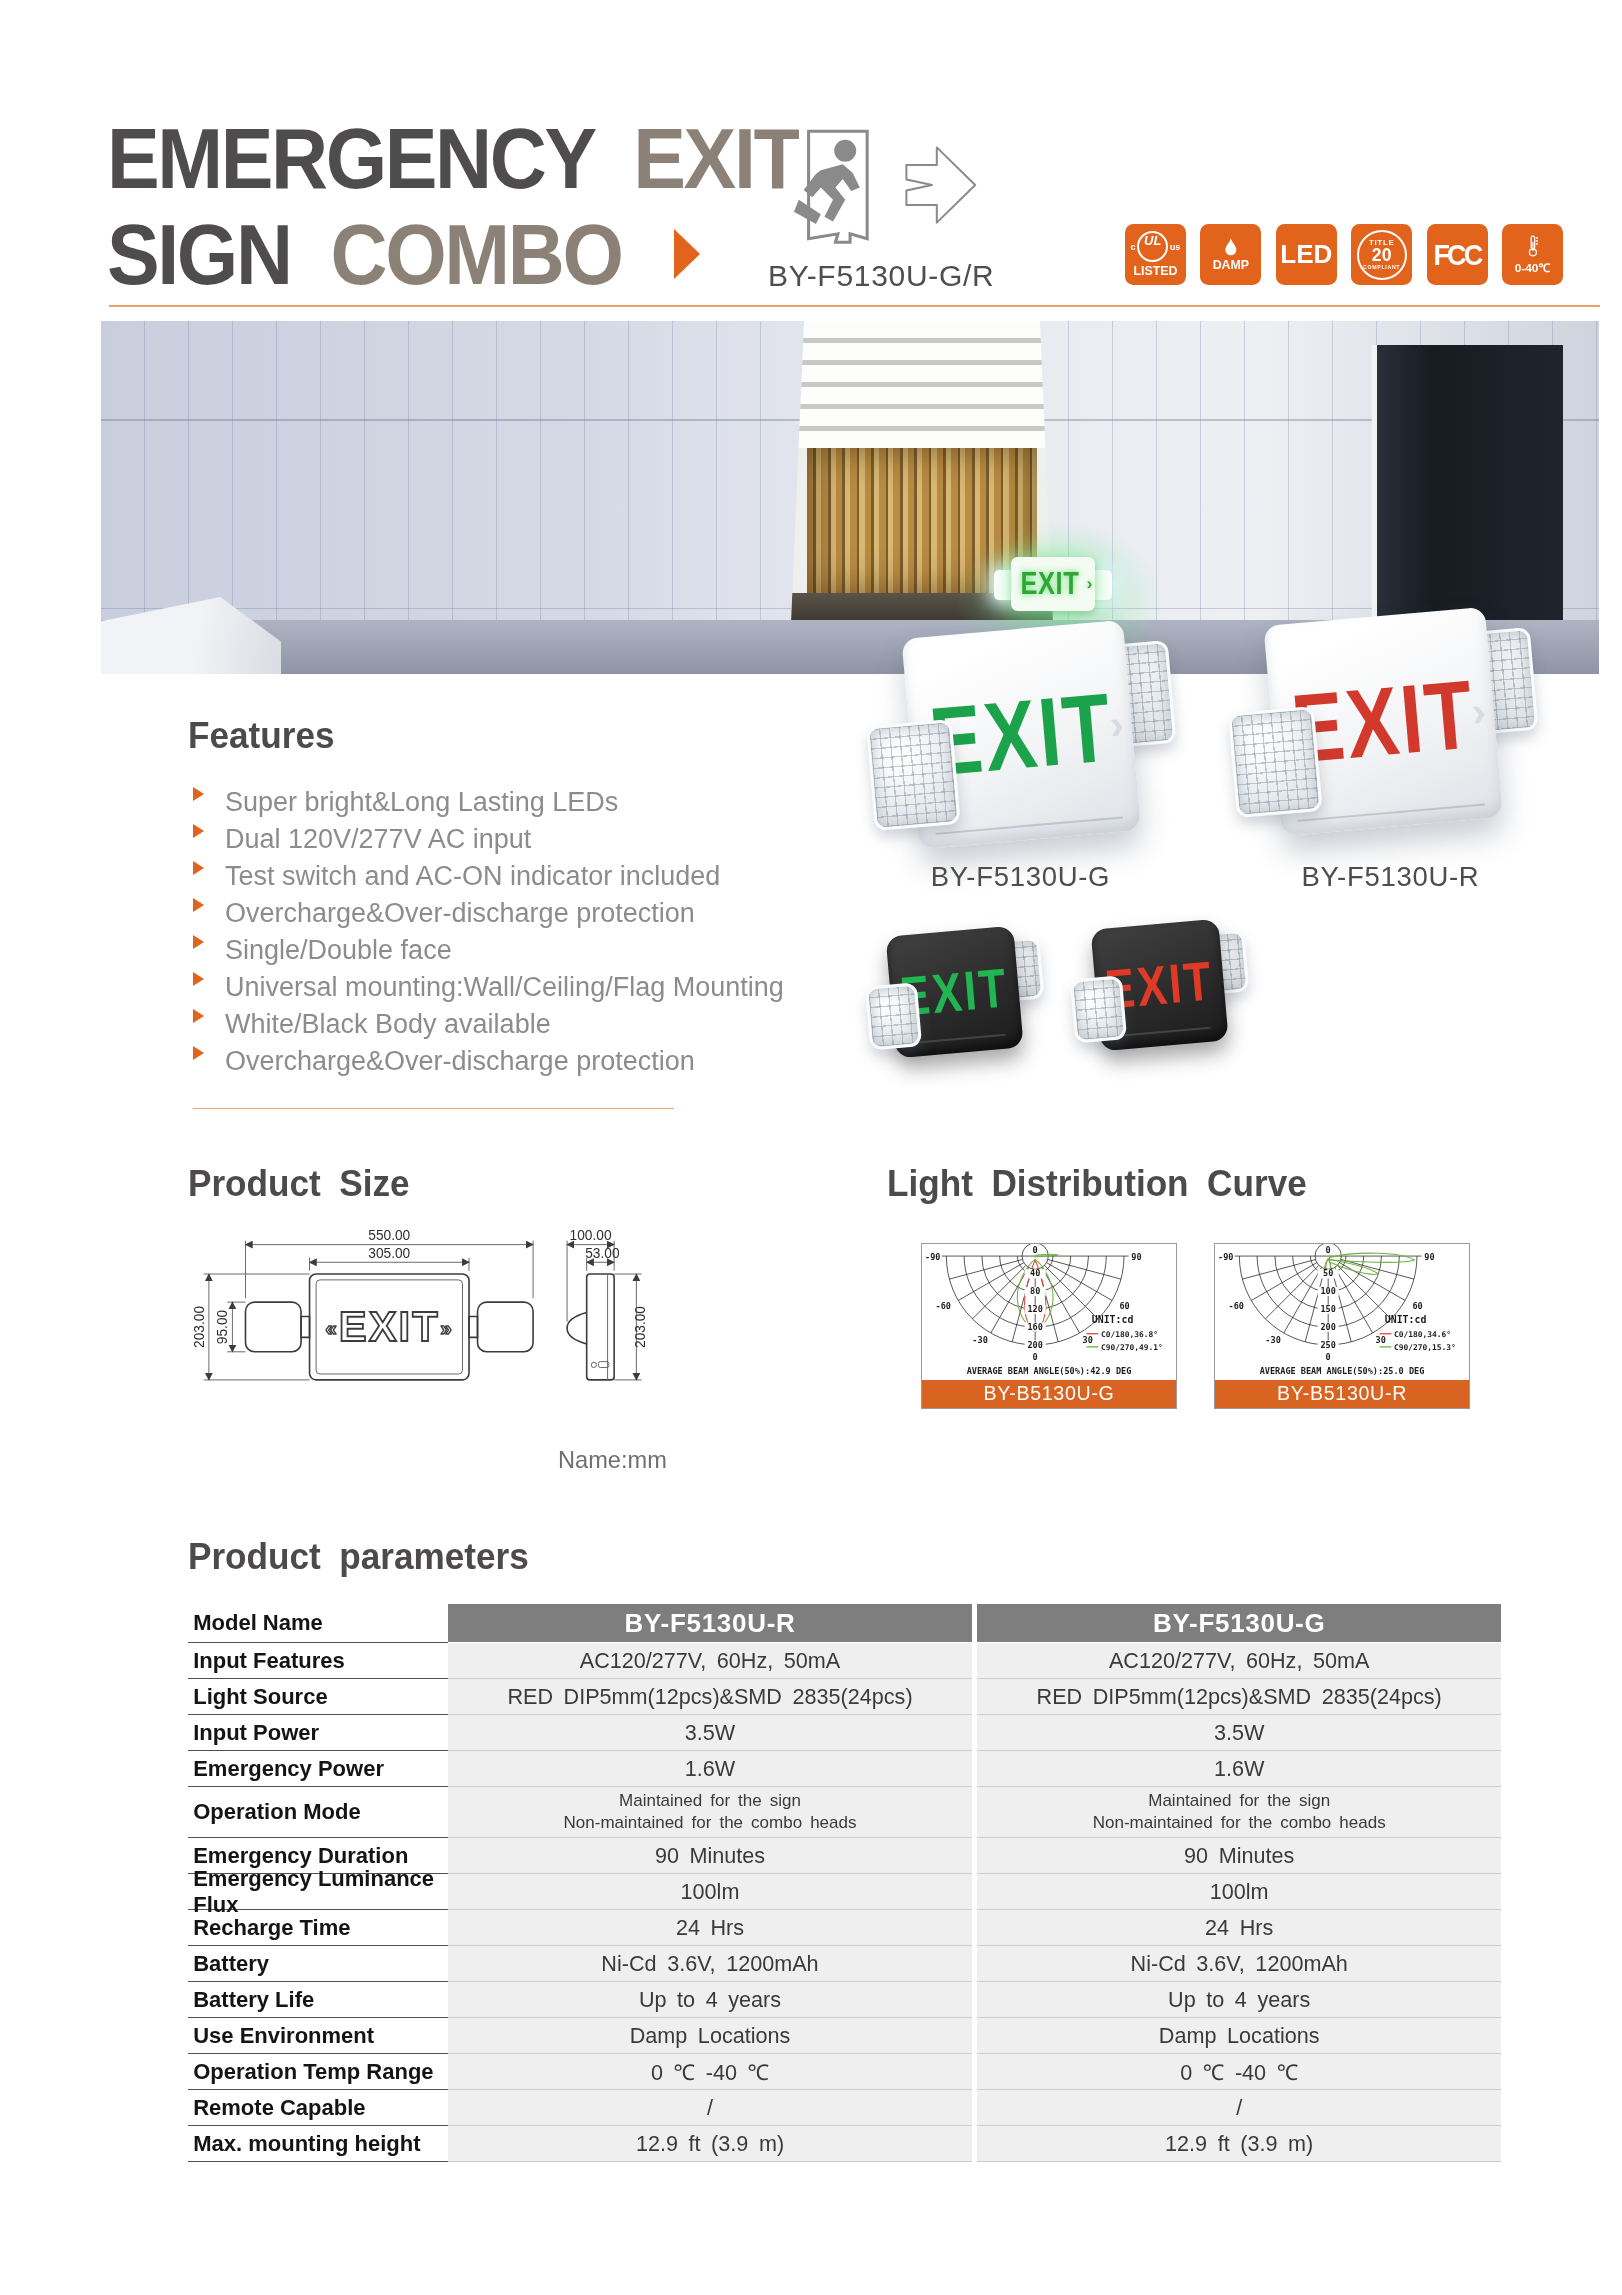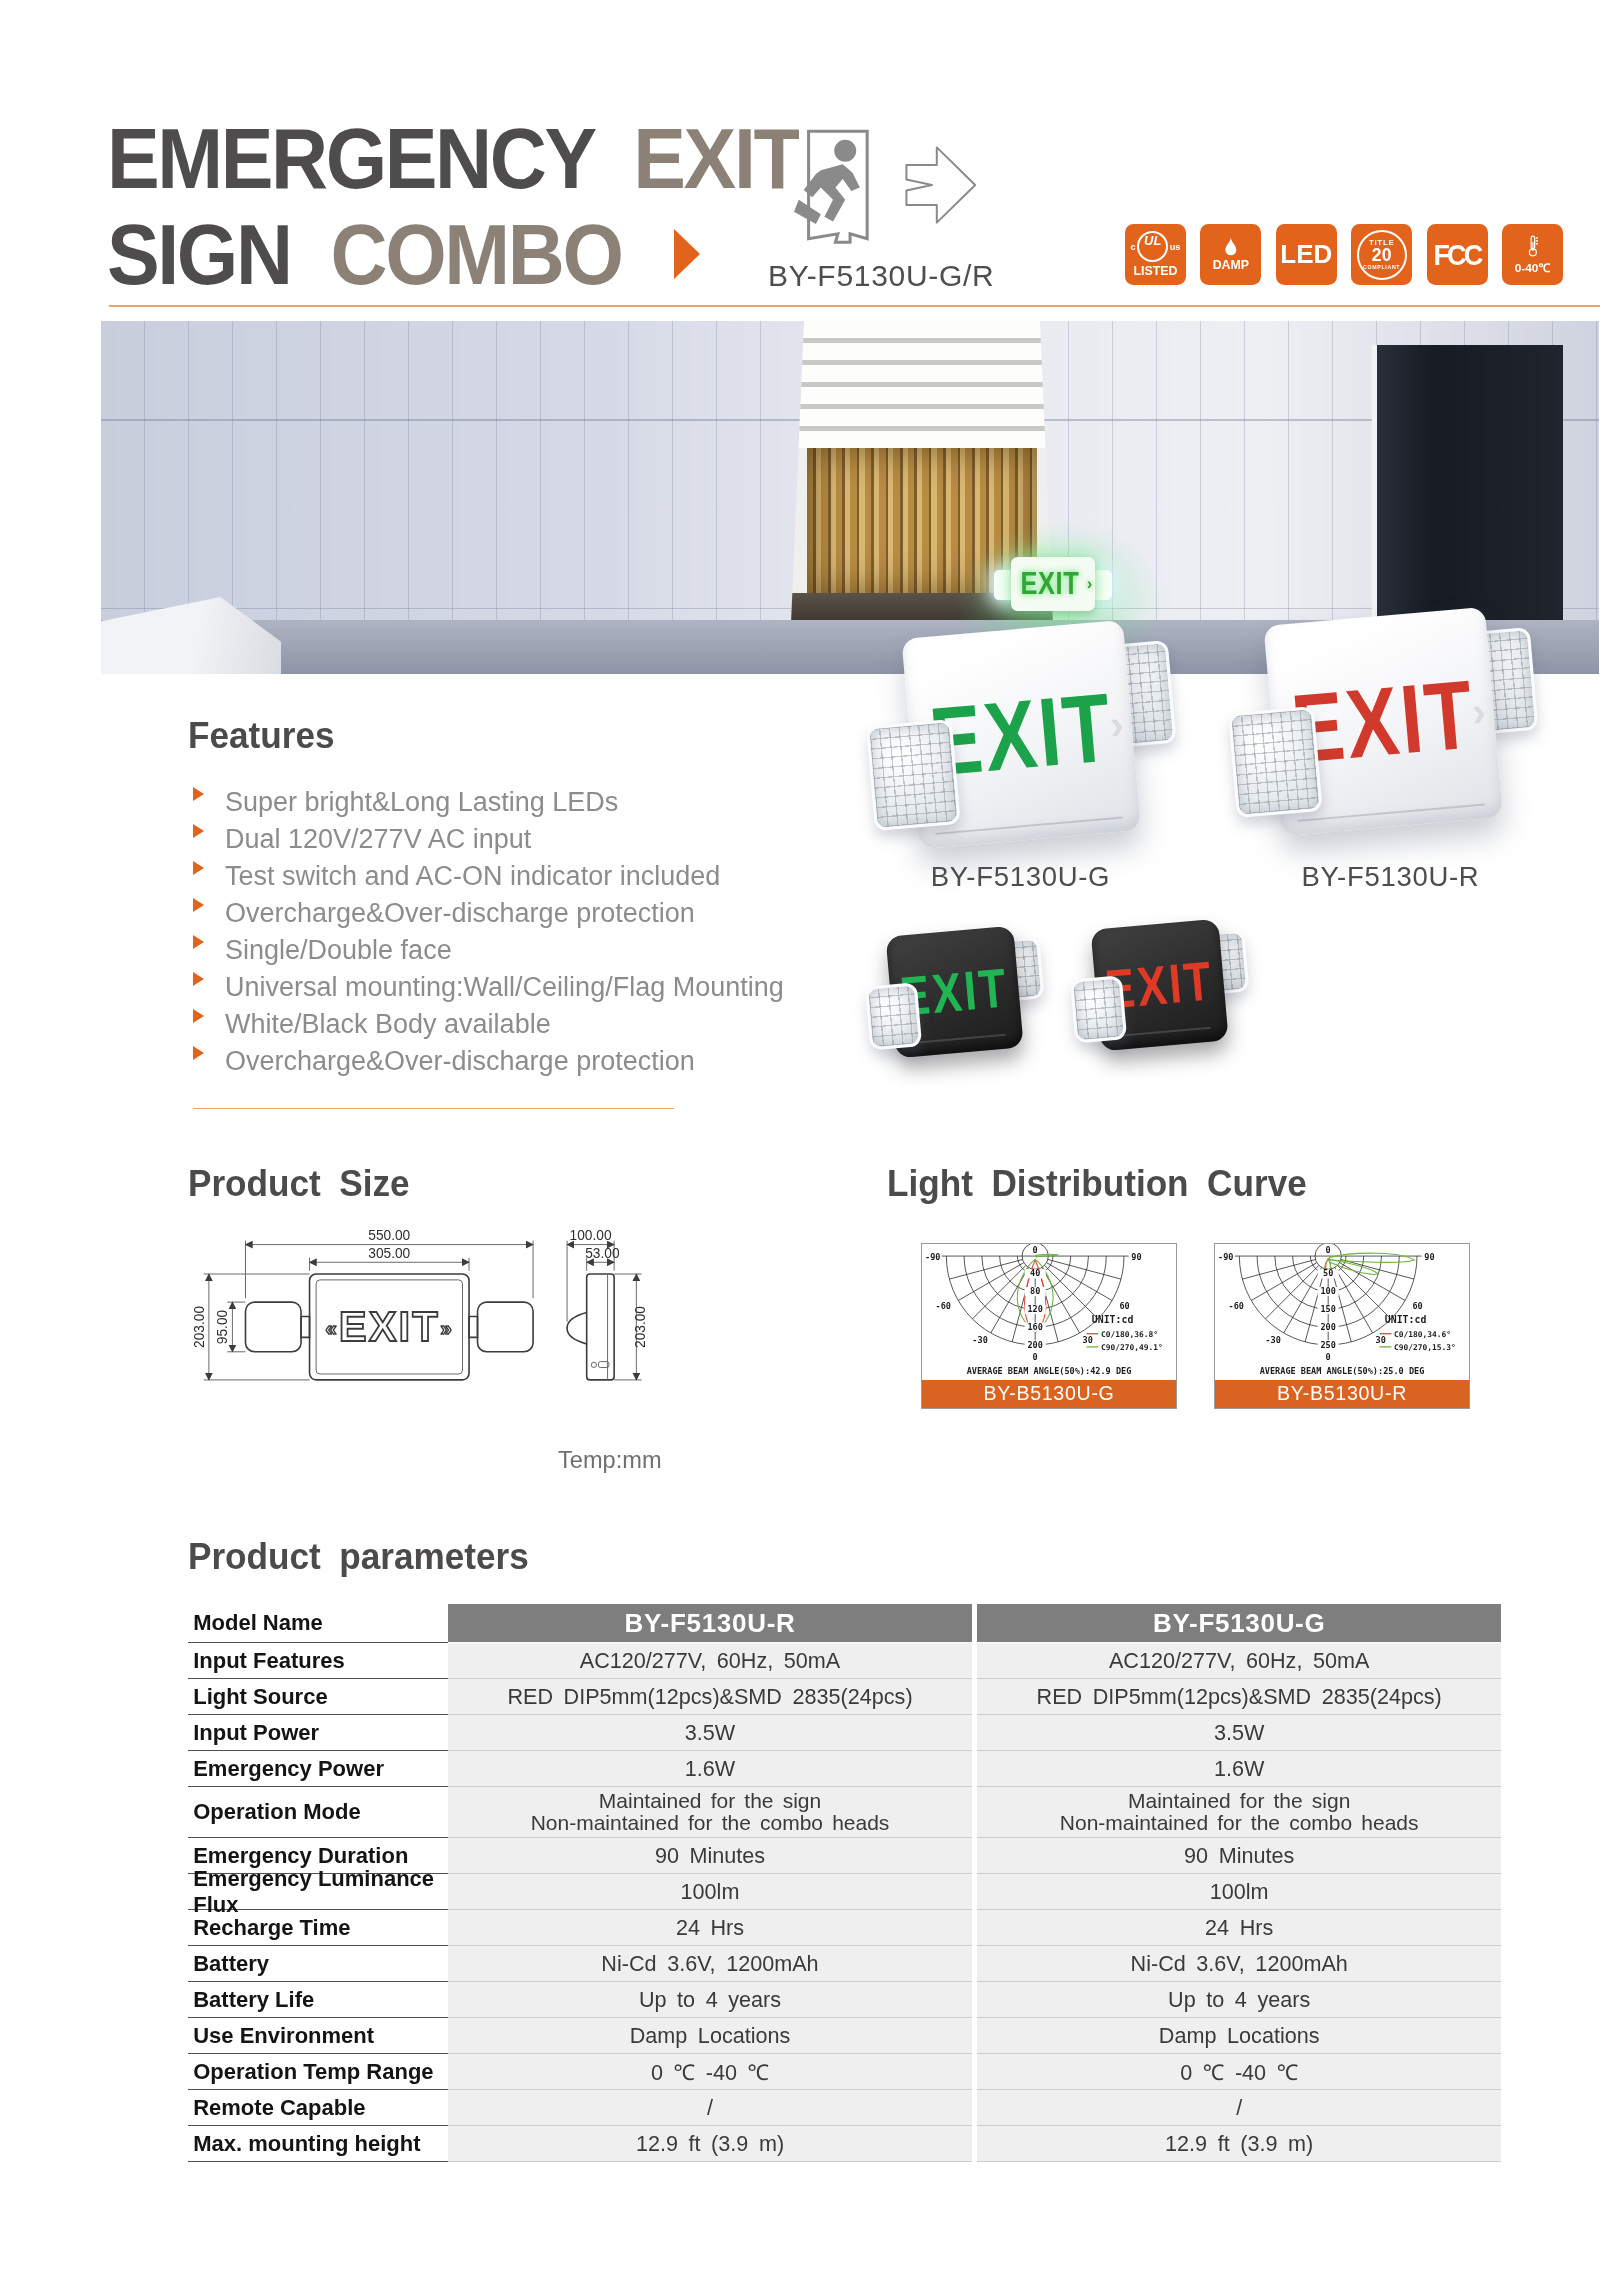--- a/index.html
+++ b/index.html
@@ -123,21 +123,21 @@
     font-size:19.6px;letter-spacing:0.7px;}
 
   
   .params{position:absolute;left:152px;top:1604px;width:1314px;display:grid;grid-template-columns:260px 524px 5.2px 524px;}
   .p-label{border-bottom:1.3px solid #4f4f4f;display:flex;align-items:center;font-size:22px;font-weight:bold;color:#141414;padding-left:5.2px;}
   .p-head{background:#7f7e7e;color:#fff;font-size:26px;font-weight:bold;display:flex;align-items:center;justify-content:center;letter-spacing:0.7px;}
   .p-val{background:#f0efef;border-bottom:0.7px solid #cdcdcd;display:flex;flex-direction:column;align-items:center;justify-content:center;
     font-size:21.6px;color:#3a3a3a;word-spacing:4.6px;text-align:center;}
   .p-gap{background:#fff;}
   .rh{height:35px;} .rhead{height:38px;} .rtall{height:50px;}
-  .op-line{font-size:21px;line-height:22px;word-spacing:3.3px;}
+  .op-line{font-size:17px;line-height:22px;word-spacing:3.3px;}
 </style>
 </head>
 <body>
 
 <div class="page">
 
   <div class="title-line t1">EMERGENCY EXIT</div>
   <div class="title-line t2">SIGN COMBO</div>
 
   <svg class="runman" viewBox="0 0 100 100">
@@ -343,21 +343,21 @@
     <line class="thin" x1="570" y1="30" x2="642" y2="30" stroke="#3c3c3c" marker-start="url(#arr)" marker-end="url(#arr)"></line>
     <text x="606" y="23" text-anchor="middle">100.00</text>
     <line class="thin" x1="600" y1="70" x2="600" y2="50"></line>
     <line class="thin" x1="600" y1="57" x2="642" y2="57" stroke="#3c3c3c" marker-start="url(#arr)" marker-end="url(#arr)"></line>
     <text x="624" y="50" text-anchor="middle">53.00</text>
     <line class="thin" x1="642" y1="75" x2="684" y2="75"></line>
       <line class="thin" x1="642" y1="237" x2="684" y2="237"></line>
     <line class="thin" x1="676" y1="75" x2="676" y2="237" stroke="#3c3c3c" marker-start="url(#arr)" marker-end="url(#arr)"></line>
     <text x="690" y="156" text-anchor="middle" transform="rotate(-90 690 156)">203.00</text>
   </svg>
-  <div class="unit-note">Temp:mm</div>
+  <div class="unit-note">Name:mm</div>
 
   <div class="sec-h" style="left:851px;top:1163px;">Light Distribution Curve</div>
 
   <div class="chart-panel" style="left:885px;">
     <svg class="polar" viewBox="0 0 386 206">
       <path class="grid" d="M145,18 A27,27 0 0 0 199,18"></path>
       <path class="grid" d="M118,18 A54,54 0 0 0 226,18"></path>
       <path class="grid" d="M91,18 A81,81 0 0 0 253,18"></path>
       <path class="grid" d="M64,18 A108,108 0 0 0 280,18"></path>
       <path class="grid" d="M37,18 A135,135 0 0 0 307,18"></path>

